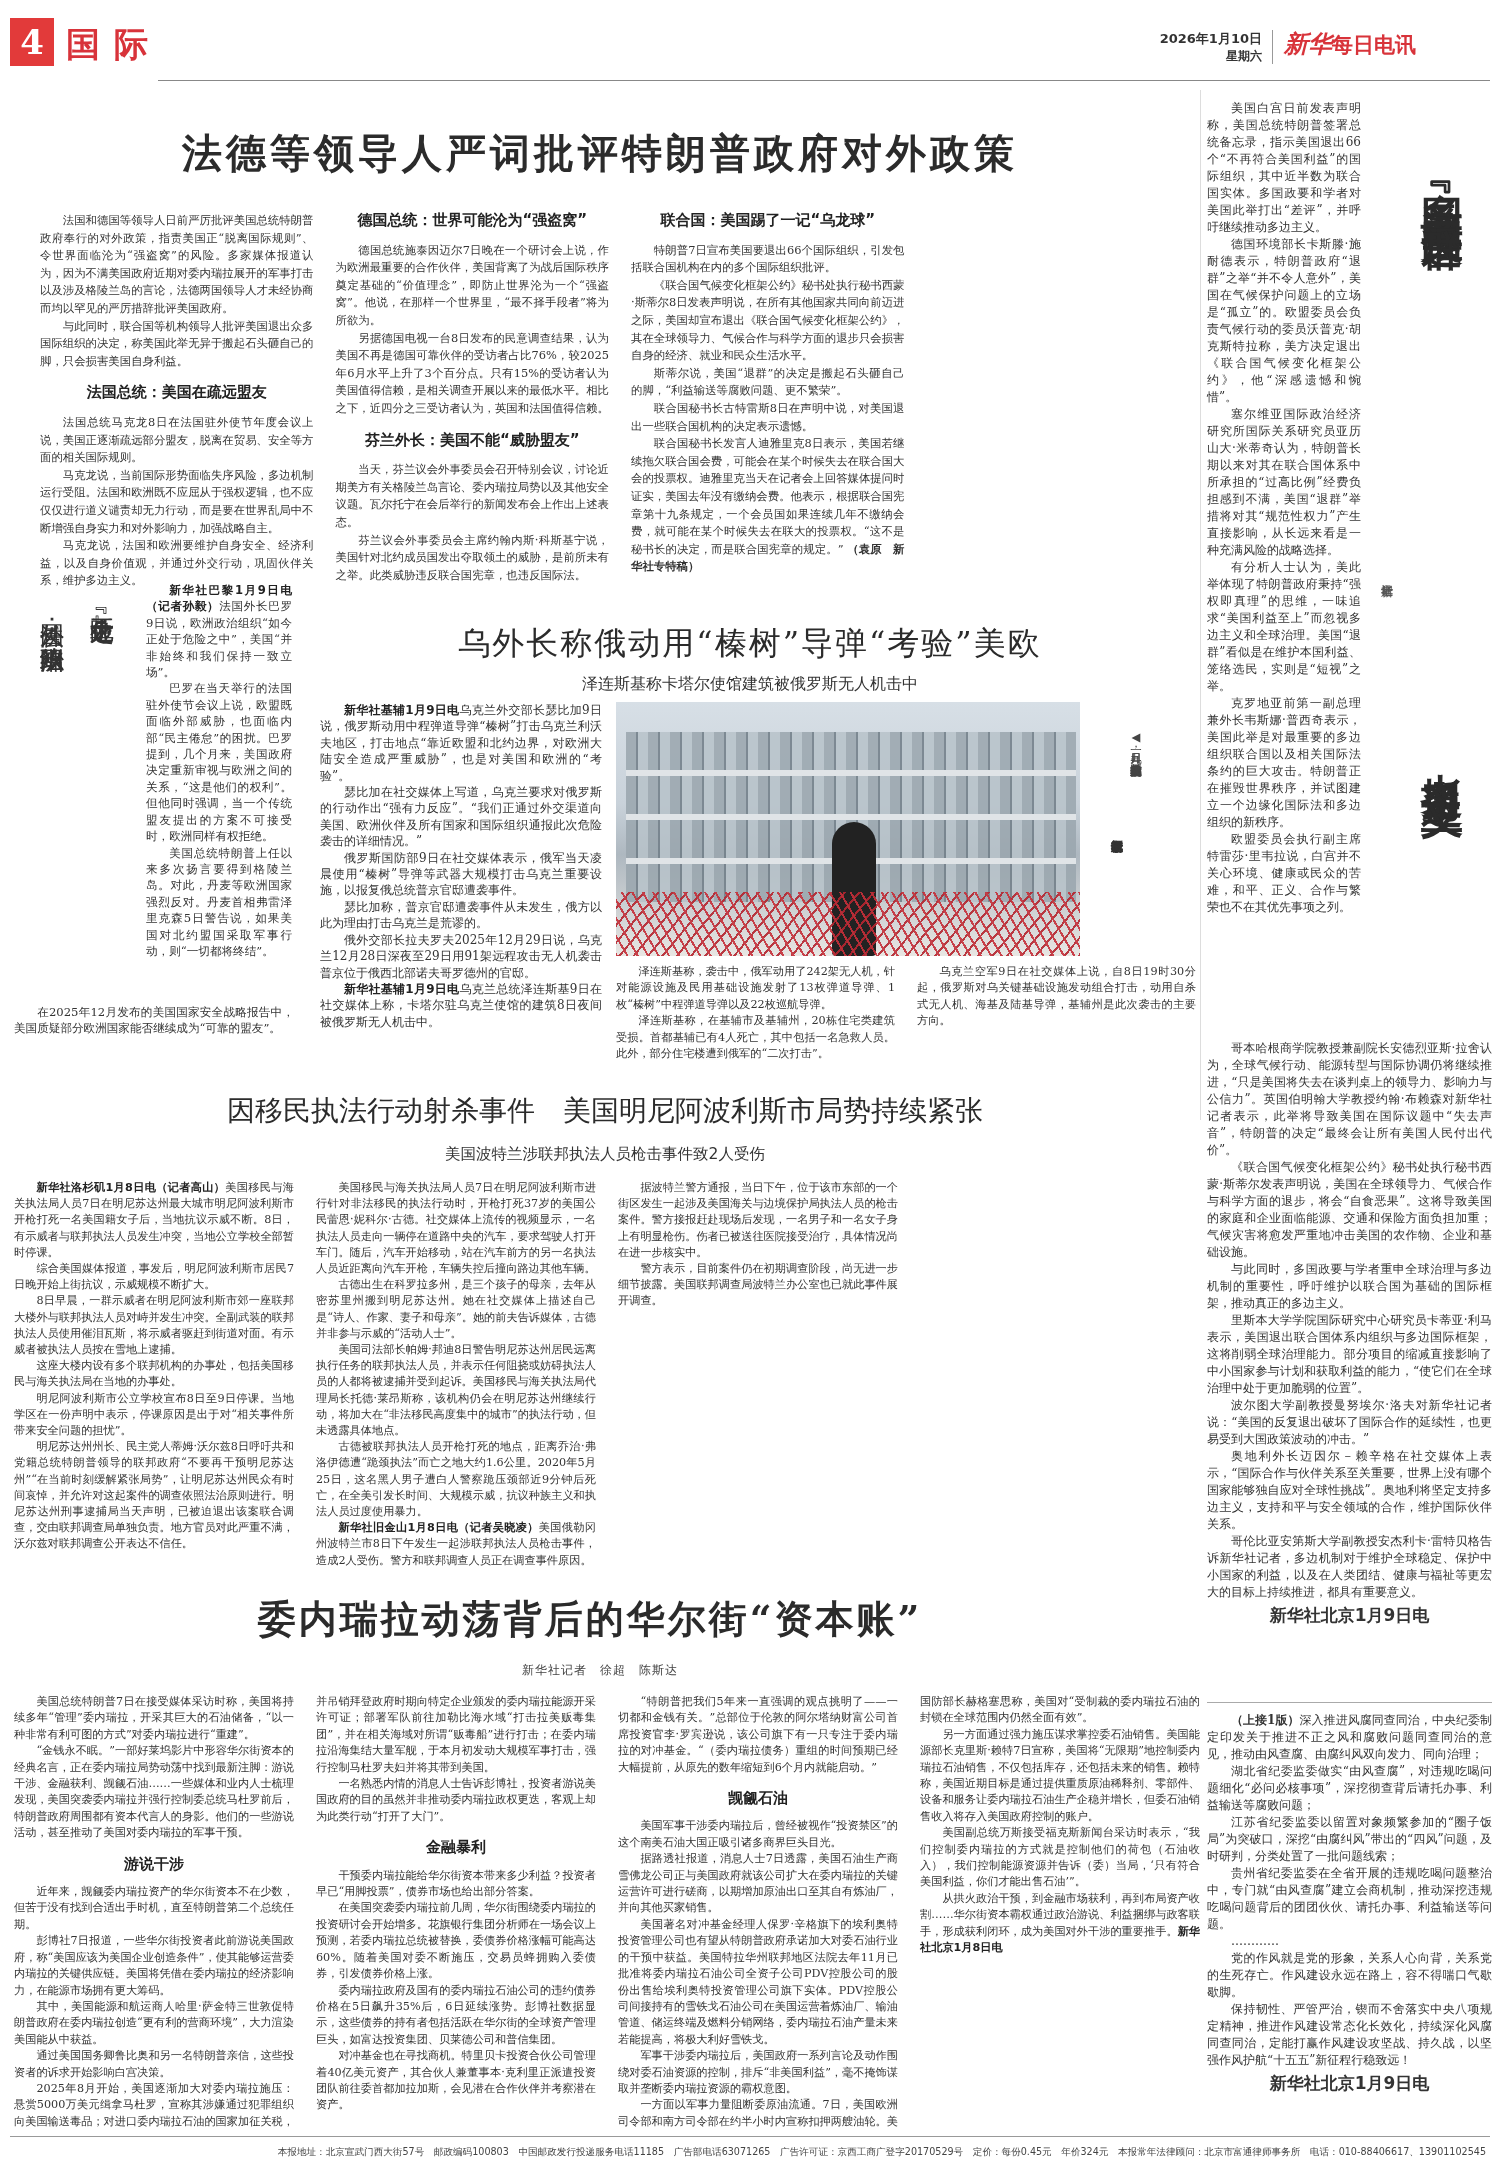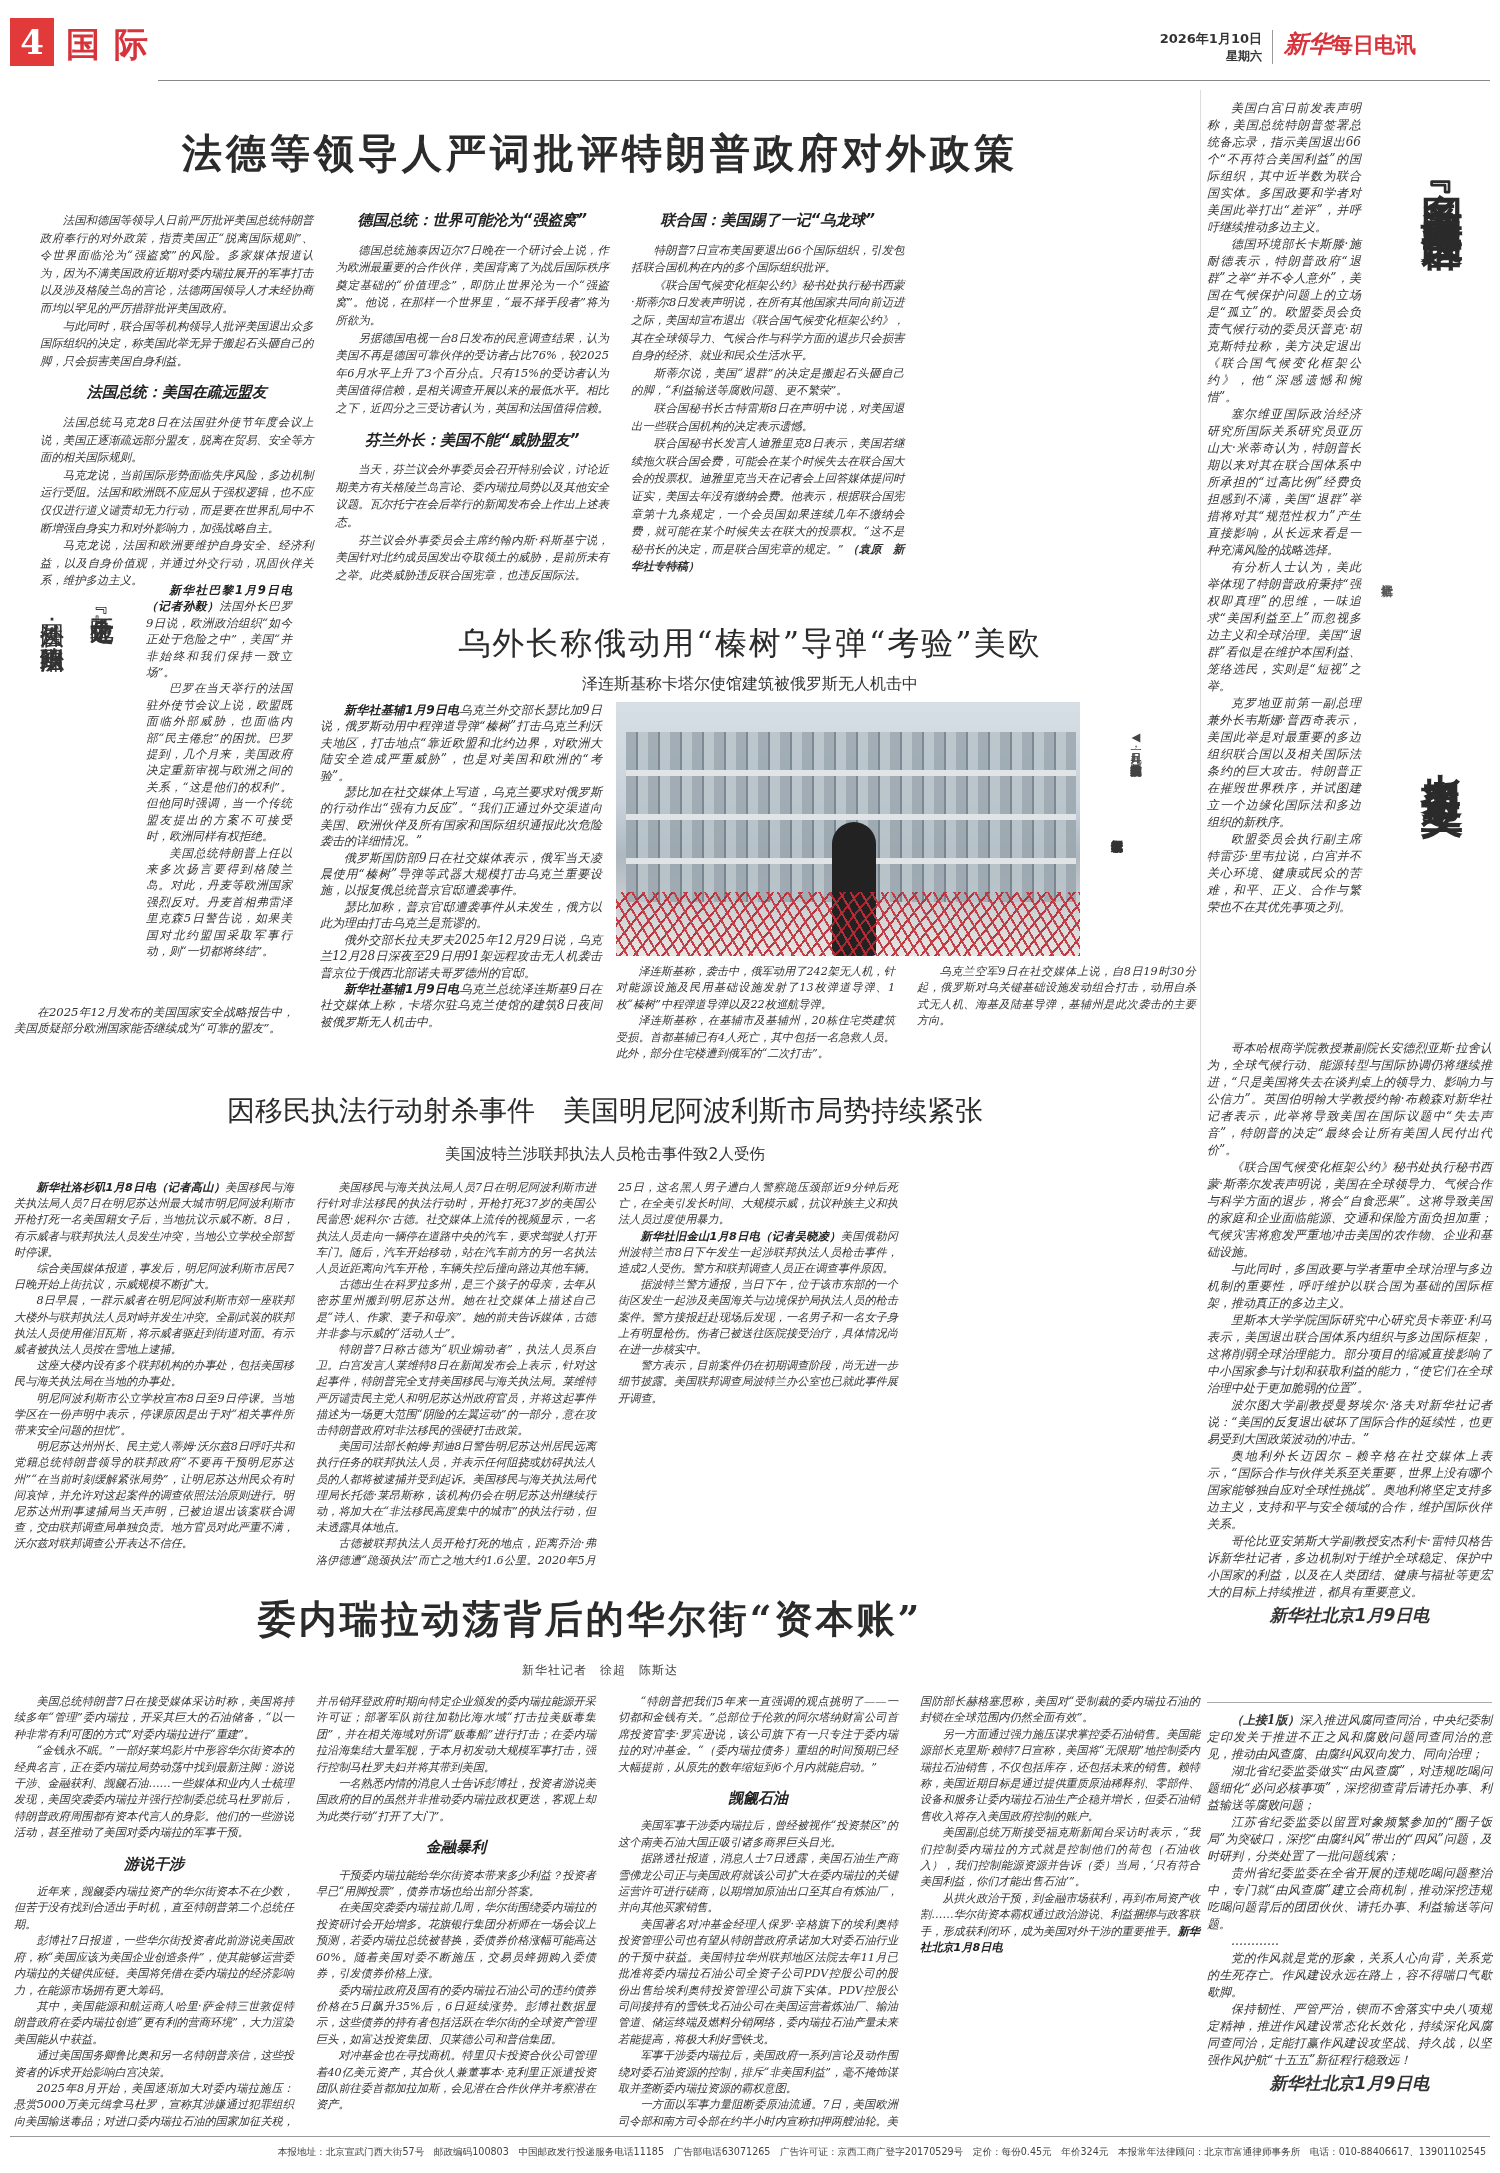--- a/index.html
+++ b/index.html
@@ -1,18 +1,18 @@
 <!DOCTYPE html>
 <html><head>
 <meta charset="utf-8">
 <style>
   * { box-sizing: border-box; margin: 0; padding: 0; }
   body { width: 1500px; height: 2173px; background: #fff; font-family: "DejaVu Serif", "Liberation Serif", serif; color: #2a2a2a; position: relative; overflow: hidden; }
   .abs { position: absolute; }
-  .body-text { font-size: 11.4px; line-height: 17.6px; text-align: justify; color: #333; font-style: italic; }
+  .body-text { font-size: 11.4px; line-height: 17.6px; text-align: justify; color: #333; }
   .body-text p { text-indent: 2em; }
   .dateline { font-family: "DejaVu Sans", sans-serif; font-weight: bold; color: #222; }
   .sub-head { font-family: "DejaVu Sans", sans-serif; font-weight: bold; font-size: 15px; text-align: center; margin: 14px 0 12px; color: #222; }
   .big-title { font-family: "DejaVu Serif", serif; font-weight: bold; color: #2b2b2b; text-align: center; letter-spacing: 4px; }
   .sans-title { font-family: "DejaVu Sans", sans-serif; color: #333; text-align: center; }
   .vert { writing-mode: vertical-rl; text-orientation: upright; }
   .rule { background: #aaa; height: 1px; }
   .byline-small { font-size: 17px; text-align: center; font-weight: bold; font-family: "DejaVu Sans", sans-serif; }
 </style>
 </head>
@@ -125,21 +125,20 @@
 <div class="abs sans-title" style="left:20px;top:1144px;width:1170px;font-size:15.5px;">美国波特兰涉联邦执法人员枪击事件致2人受伤</div>
 <div class="abs body-text" style="left:14px;top:1180px;width:1186px;height:390px;column-count:4;column-gap:22px;column-fill:auto;font-size:11.2px;line-height:16.2px;">
   <p><span class="dateline">新华社洛杉矶1月8日电（记者高山）</span><span>美国移民与海关执法局人员7日在明尼苏达州最大城市明尼阿波利斯市开枪打死一名美国籍女子后，当地抗议示威不断。8日，有示威者与联邦执法人员发生冲突，当地公立学校全部暂时停课。</span></p>
   <p>综合美国媒体报道，事发后，明尼阿波利斯市居民7日晚开始上街抗议，示威规模不断扩大。</p>
   <p>8日早晨，一群示威者在明尼阿波利斯市郊一座联邦大楼外与联邦执法人员对峙并发生冲突。全副武装的联邦执法人员使用催泪瓦斯，将示威者驱赶到街道对面。有示威者被执法人员按在雪地上逮捕。</p>
   <p>这座大楼内设有多个联邦机构的办事处，包括美国移民与海关执法局在当地的办事处。</p>
   <p>明尼阿波利斯市公立学校宣布8日至9日停课。当地学区在一份声明中表示，停课原因是出于对“相关事件所带来安全问题的担忧”。</p>
   <p>明尼苏达州州长、民主党人蒂姆·沃尔兹8日呼吁共和党籍总统特朗普领导的联邦政府“不要再干预明尼苏达州”“在当前时刻缓解紧张局势”，让明尼苏达州民众有时间哀悼，并允许对这起案件的调查依照法治原则进行。明尼苏达州刑事逮捕局当天声明，已被迫退出该案联合调查，交由联邦调查局单独负责。地方官员对此严重不满，沃尔兹对联邦调查公开表达不信任。</p>
   <p>美国移民与海关执法局人员7日在明尼阿波利斯市进行针对非法移民的执法行动时，开枪打死37岁的美国公民蕾恩·妮科尔·古德。社交媒体上流传的视频显示，一名执法人员走向一辆停在道路中央的汽车，要求驾驶人打开车门。随后，汽车开始移动，站在汽车前方的另一名执法人员近距离向汽车开枪，车辆失控后撞向路边其他车辆。</p>
   <p>古德出生在科罗拉多州，是三个孩子的母亲，去年从密苏里州搬到明尼苏达州。她在社交媒体上描述自己是“诗人、作家、妻子和母亲”。她的前夫告诉媒体，古德并非参与示威的“活动人士”。</p>
-  <p>特朗普7日称古德为“职业煽动者”，执法人员系自卫。白宫发言人莱维特8日在新闻发布会上表示，针对这起事件，特朗普完全支持美国移民与海关执法局。莱维特严厉谴责民主党人和明尼苏达州政府官员，并将这起事件描述为一场更大范围“阴险的左翼运动”的一部分，意在攻击特朗普政府对非法移民的强硬打击政策。</p>
   <p>美国司法部长帕姆·邦迪8日警告明尼苏达州居民远离执行任务的联邦执法人员，并表示任何阻挠或妨碍执法人员的人都将被逮捕并受到起诉。美国移民与海关执法局代理局长托德·莱昂斯称，该机构仍会在明尼苏达州继续行动，将加大在“非法移民高度集中的城市”的执法行动，但未透露具体地点。</p>
   <p>古德被联邦执法人员开枪打死的地点，距离乔治·弗洛伊德遭“跪颈执法”而亡之地大约1.6公里。2020年5月25日，这名黑人男子遭白人警察跪压颈部近9分钟后死亡，在全美引发长时间、大规模示威，抗议种族主义和执法人员过度使用暴力。</p>
   <p><span class="dateline">新华社旧金山1月8日电（记者吴晓凌）</span><span>美国俄勒冈州波特兰市8日下午发生一起涉联邦执法人员枪击事件，造成2人受伤。警方和联邦调查人员正在调查事件原因。</span></p>
   <p>据波特兰警方通报，当日下午，位于该市东部的一个街区发生一起涉及美国海关与边境保护局执法人员的枪击案件。警方接报赶赴现场后发现，一名男子和一名女子身上有明显枪伤。伤者已被送往医院接受治疗，具体情况尚在进一步核实中。</p>
   <p>警方表示，目前案件仍在初期调查阶段，尚无进一步细节披露。美国联邦调查局波特兰办公室也已就此事件展开调查。</p>
 </div>
 
 <div class="abs big-title" style="left:40px;top:1594px;width:1100px;font-size:38px;letter-spacing:3px;">委内瑞拉动荡背后的华尔街“资本账”</div>
 <div class="abs" style="left:20px;top:1662px;width:1160px;text-align:center;font-size:12px;color:#444;letter-spacing:1px;">新华社记者　徐超　陈斯达</div>
 <div class="abs body-text" style="left:14px;top:1694px;width:1186px;height:440px;column-count:4;column-gap:22px;column-fill:auto;font-size:11.2px;line-height:16.4px;">

